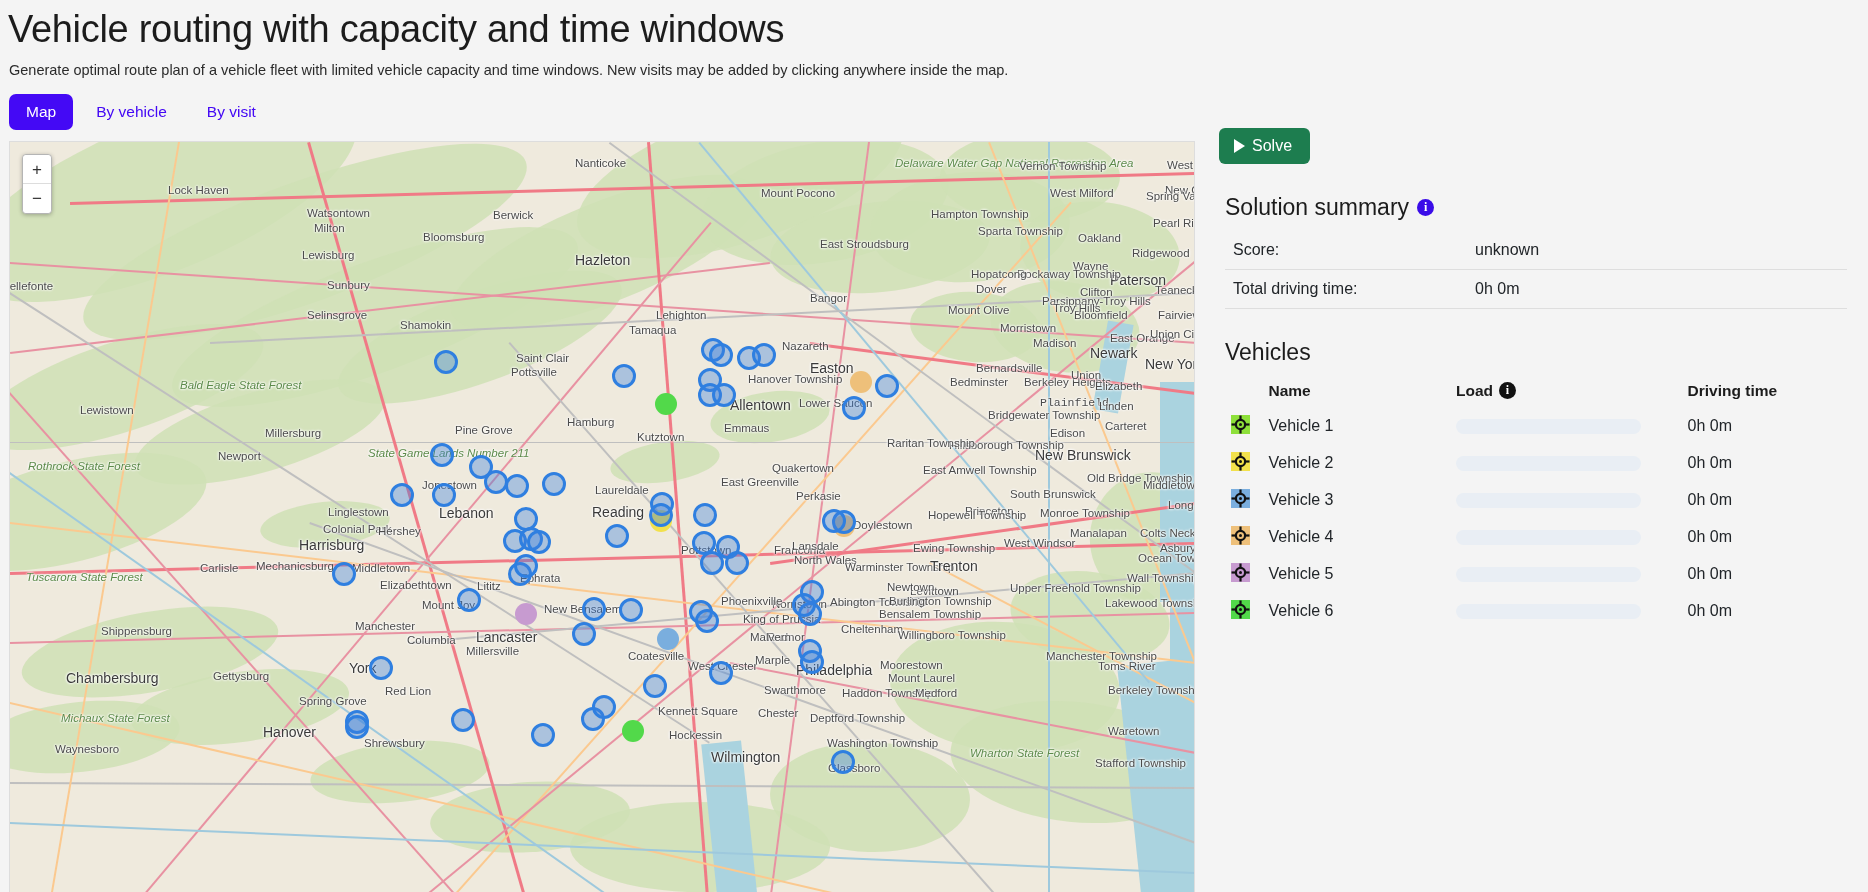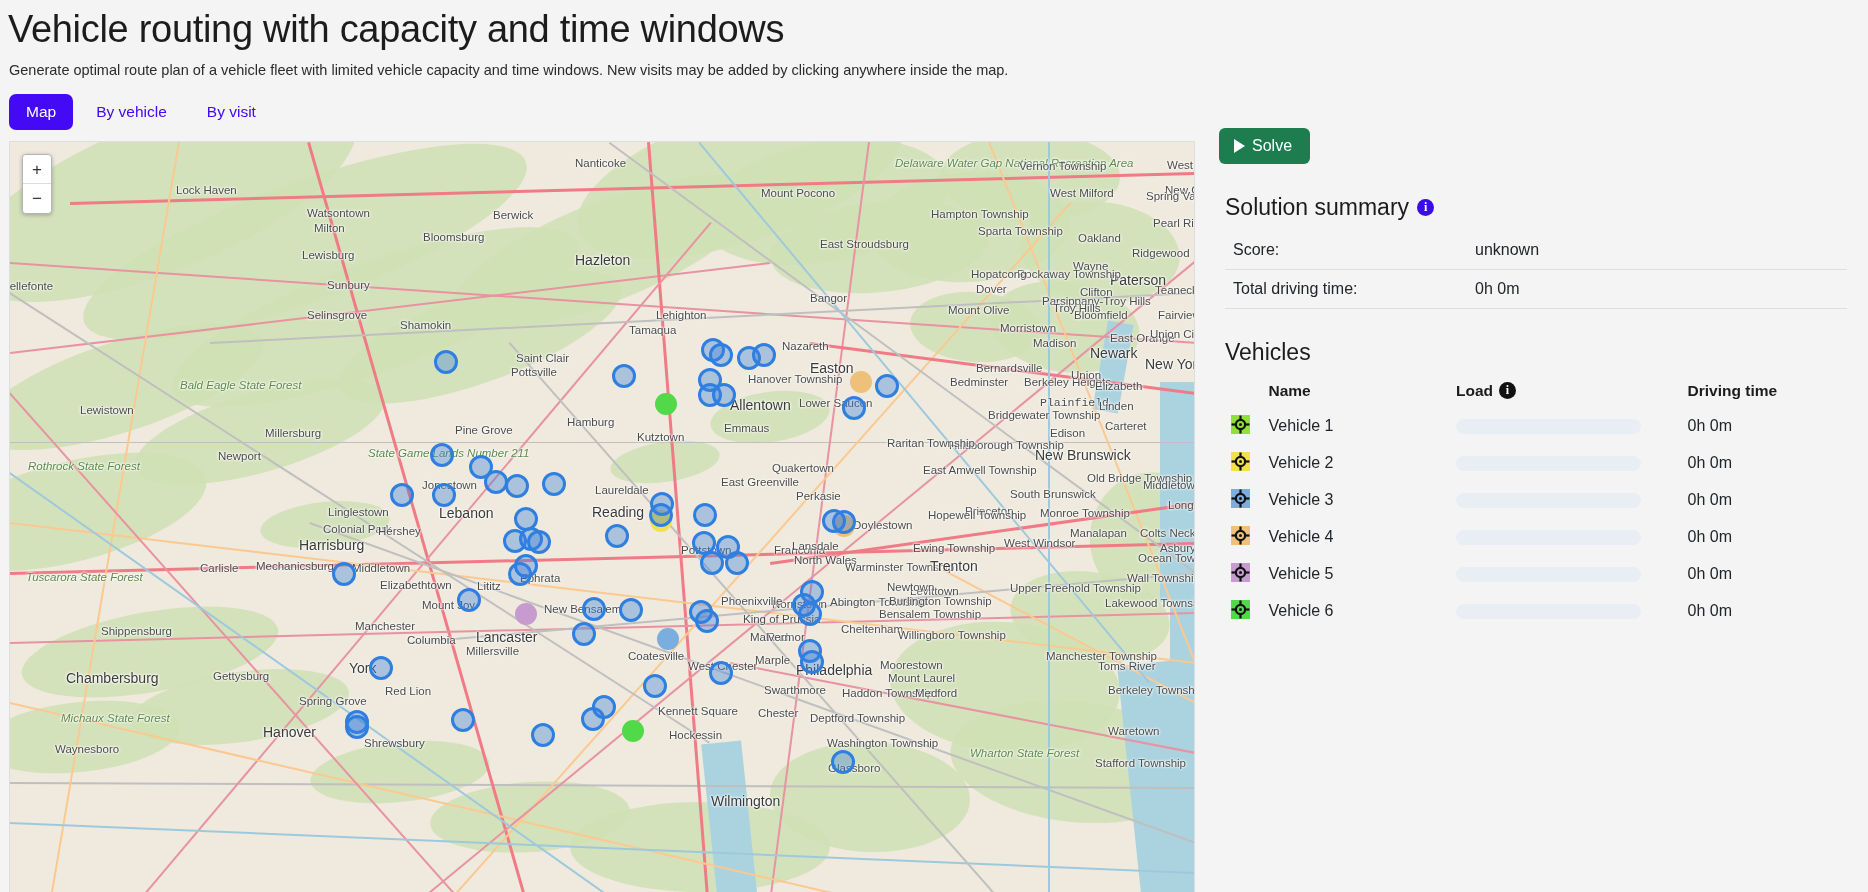--- a/index.html
+++ b/index.html
@@ -334,21 +334,21 @@
         <div class="road grey" style="left: 600px; top: 0px; width: 726.84px; transform: rotate(36.2708deg);"></div>
         <div class="road orange" style="left: 920px; top: 420px; width: 300.593px; transform: rotate(27.7585deg);"></div>
         <div class="road road" style="left: 720px; top: 520px; width: 474.611px; transform: rotate(10.9311deg);"></div>
         <div class="road grey" style="left: 400px; top: 500px; width: 789.111px; transform: rotate(-5.08925deg);"></div>
         <div class="road river" style="left: 0px; top: 680px; width: 1187.05px; transform: rotate(2.41408deg);"></div>
         <div class="road river" style="left: 1040px; top: 0px; width: 768px; transform: rotate(90deg);"></div>
         <div class="road river" style="left: 0px; top: 330px; width: 759.107px; transform: rotate(35.2394deg);"></div>
         <div class="road river" style="left: 690px; top: 0px; width: 702.922px; transform: rotate(50.1944deg);"></div>
         <div class="road grey" style="left: 200px; top: 200px; width: 987.267px; transform: rotate(-2.90298deg);"></div>
         <div class="road grey" style="left: 500px; top: 200px; width: 756.719px; transform: rotate(48.6431deg);"></div>
-        <div class="maplabel" style="left: 118px; top: 42px; padding-left: 48px;">Lock Haven</div>
+        <div class="maplabel" style="left: 110px; top: 42px; padding-left: 48px;">Lock Haven</div>
         <div class="maplabel" style="left: 297px; top: 65px;">Watsontown</div>
         <div class="maplabel" style="left: 304px; top: 80px;">Milton</div>
         <div class="maplabel" style="left: 292px; top: 107px;">Lewisburg</div>
         <div class="maplabel" style="left: 317px; top: 137px;">Sunbury</div>
         <div class="maplabel" style="left: 297px; top: 167px;">Selinsgrove</div>
         <div class="maplabel" style="left: 390px; top: 177px;">Shamokin</div>
         <div class="maplabel" style="left: 413px; top: 89px;">Bloomsburg</div>
         <div class="maplabel" style="left: 483px; top: 67px;">Berwick</div>
         <div class="maplabel" style="left: 565px; top: 15px;">Nanticoke</div>
         <div class="maplabel big" style="left: 565px; top: 110px;">Hazleton</div>
@@ -413,21 +413,21 @@
         <div class="maplabel forest" style="left: 358px; top: 305px;">State Game Lands Number 211</div>
         <div class="maplabel forest" style="left: 885px; top: 15px;">Delaware Water Gap National Recreation Area</div>
         <div class="maplabel" style="left: -8px; top: 138px;">Bellefonte</div>
         <div class="maplabel" style="left: 70px; top: 262px;">Lewistown</div>
         <div class="maplabel" style="left: 255px; top: 285px;">Millersburg</div>
         <div class="maplabel" style="left: 208px; top: 308px;">Newport</div>
         <div class="maplabel" style="left: 618px; top: 508px;">Coatesville</div>
         <div class="maplabel" style="left: 678px; top: 518px;">West Chester</div>
         <div class="maplabel" style="left: 648px; top: 563px;">Kennett Square</div>
         <div class="maplabel" style="left: 659px; top: 587px;">Hockessin</div>
-        <div class="maplabel big" style="left: 701px; top: 607px; margin-top: 44px;">Wilmington</div>
+        <div class="maplabel big" style="left: 701px; top: 607px;">Wilmington</div>
         <div class="maplabel" style="left: 748px; top: 565px;">Chester</div>
         <div class="maplabel" style="left: 754px; top: 542px;">Swarthmore</div>
         <div class="maplabel" style="left: 745px; top: 512px;">Marple</div>
         <div class="maplabel" style="left: 757px; top: 489px;">Radnor</div>
         <div class="maplabel" style="left: 740px; top: 489px; text-align: center;">Malvern</div>
         <div class="maplabel" style="left: 733px; top: 471px;">King of Prussia</div>
         <div class="maplabel" style="left: 762px; top: 456px;">Norristown</div>
         <div class="maplabel" style="left: 711px; top: 453px;">Phoenixville</div>
         <div class="maplabel" style="left: 820px; top: 454px;">Abington Township</div>
         <div class="maplabel" style="left: 831px; top: 481px;">Cheltenham</div>

